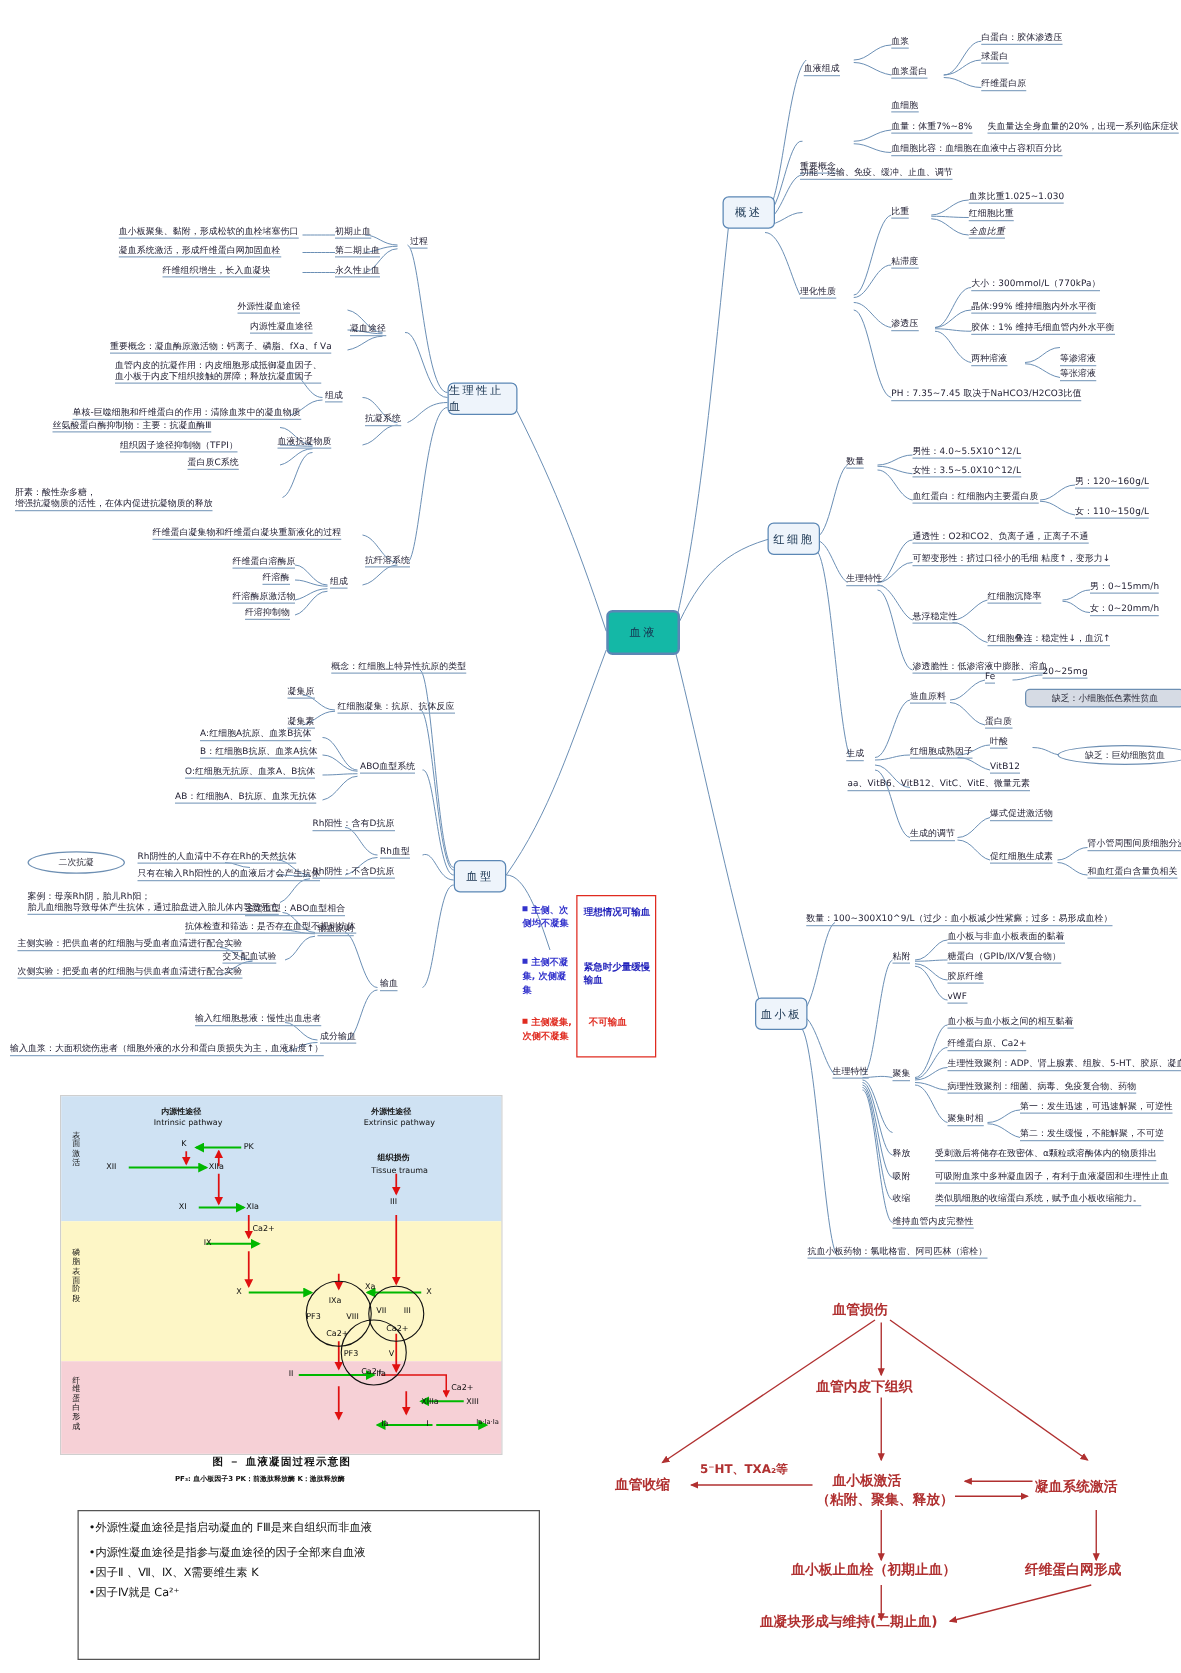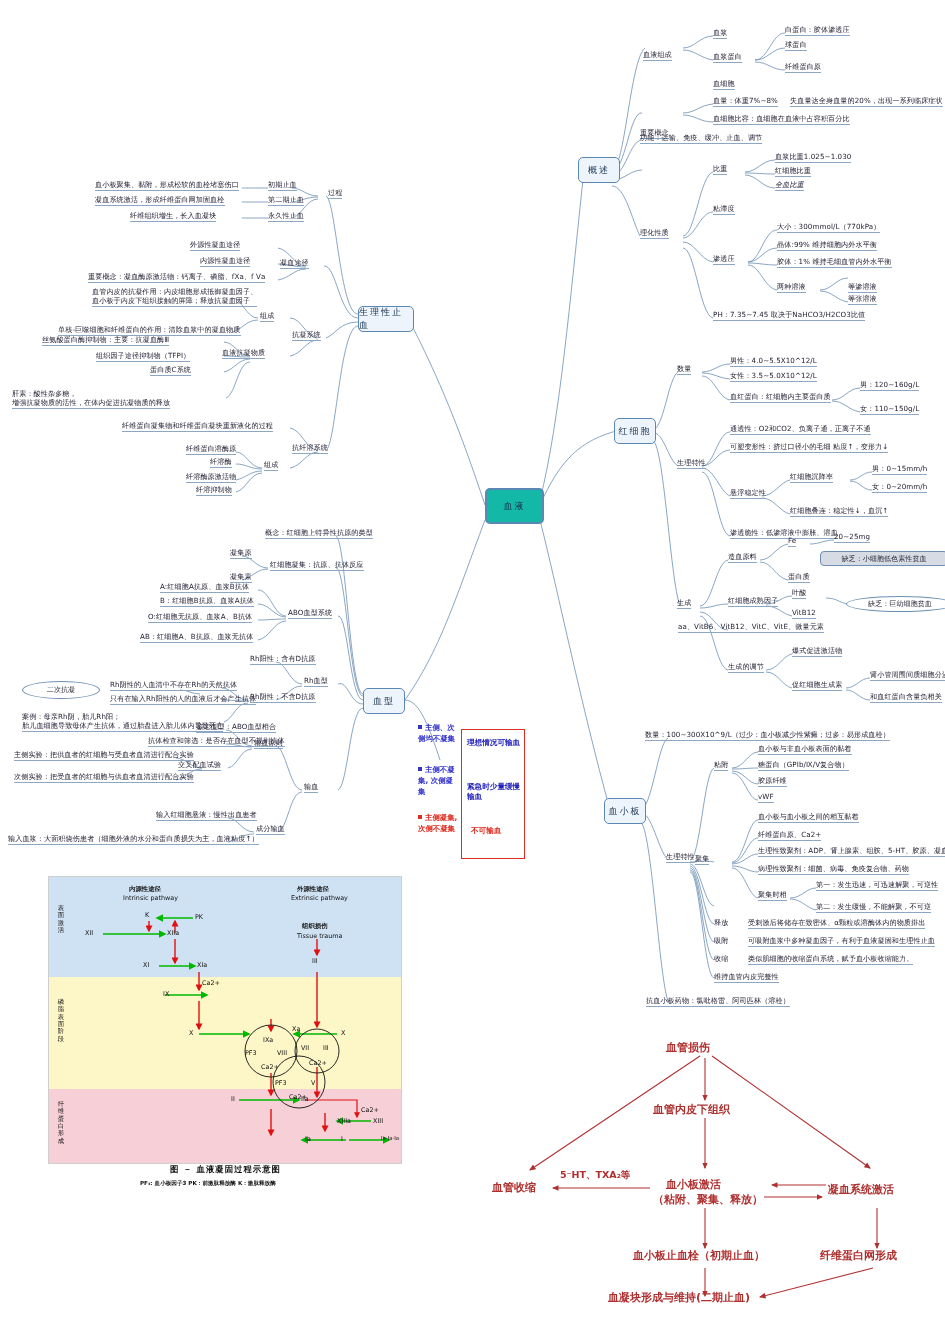--- a/index.html
+++ b/index.html
@@ -226,21 +226,21 @@
   <div class="node ul" style="left:870px;top:693px;">和血红蛋白含量负相关</div>
 
   <div class="node ul" style="left:645px;top:731px;">数量：100~300X10^9/L（过少：血小板减少性紫癜；过多：易形成血栓）</div>
   <div class="node ul" style="left:666px;top:853px;">生理特性</div>
   <div class="node ul" style="left:714px;top:761px;">粘附</div>
   <div class="node ul" style="left:758px;top:745px;">血小板与非血小板表面的黏着</div>
   <div class="node ul" style="left:758px;top:761px;">糖蛋白（GPⅠb/Ⅸ/Ⅴ复合物）</div>
   <div class="node ul" style="left:758px;top:777px;">胶原纤维</div>
   <div class="node ul" style="left:758px;top:793px;">vWF</div>
 
-  <div class="node ul" style="left:695px;top:855px;">聚集</div>
+  <div class="node ul" style="left:714px;top:855px;">聚集</div>
   <div class="node ul" style="left:758px;top:813px;">血小板与血小板之间的相互黏着</div>
   <div class="node ul" style="left:758px;top:831px;">纤维蛋白原、Ca2+</div>
   <div class="node ul" style="left:758px;top:847px;">生理性致聚剂：ADP、肾上腺素、组胺、5-HT、胶原、凝血酶</div>
   <div class="node ul" style="left:758px;top:865px;">病理性致聚剂：细菌、病毒、免疫复合物、药物</div>
   <div class="node ul" style="left:758px;top:891px;">聚集时相</div>
   <div class="node ul" style="left:816px;top:881px;">第一：发生迅速，可迅速解聚，可逆性</div>
   <div class="node ul" style="left:816px;top:903px;">第二：发生缓慢，不能解聚，不可逆</div>
 
   <div class="node" style="left:714px;top:919px;">释放</div>
   <div class="node ul" style="left:748px;top:919px;">受刺激后将储存在致密体、α颗粒或溶酶体内的物质排出</div>
@@ -390,21 +390,21 @@
   <div class="node ul" style="left:8px;top:835px;">输入血浆：大面积烧伤患者（细胞外液的水分和蛋白质损失为主，血液粘度↑）</div>
 
   <div class="legend" style="left:418px;top:722px;color:#3333cc;white-space:pre-line;"><span class="sq" style="background:#3333cc;"></span><span>主侧、次
 侧均不凝集</span></div>
   <div class="legend" style="left:418px;top:764px;color:#3333cc;white-space:pre-line;"><span class="sq" style="background:#3333cc;"></span><span>主侧不凝
 集, 次侧凝
 集</span></div>
   <div class="legend" style="left:418px;top:812px;color:#e02b20;white-space:pre-line;"><span class="sq" style="background:#e02b20;"></span><span>主侧凝集,
 次侧不凝集</span></div>
 
-  <div class="redbox" style="left:461px;top:716px;width:62px;height:128px;margin-top:13px;">
+  <div class="redbox" style="left:461px;top:716px;width:62px;height:128px;">
     <div style="left:5px;top:8px;width:54px;color:#2222bb;">理想情况可输血</div>
     <div style="left:5px;top:52px;width:54px;color:#2222bb;">紧急时少量缓慢输血</div>
     <div style="left:9px;top:96px;width:50px;color:#e02b20;">不可输血</div>
   </div>
 
   <div class="coag" style="left:48px;top:876px;width:352px;height:286px;">
     <div class="band" style="top:0;height:100px;background:#cfe2f3;"></div>
     <div class="band" style="top:100px;height:112px;background:#fdf6c6;"></div>
     <div class="band" style="top:212px;height:74px;background:#f6d0d6;"></div>
 
@@ -492,20 +492,26 @@
     <div class="lbl" style="left:324px;top:240px;">XIII</div>
     <div class="lbl" style="left:288px;top:240px;">XIIIa</div>
     <div class="lbl" style="left:292px;top:258px;">I</div>
     <div class="lbl" style="left:256px;top:258px;">Ia</div>
     <div class="lbl" style="left:332px;top:258px;font-size:5.4px;">Ia·Ia·Ia</div>
   </div>
 
   <div class="figcap" style="left:170px;top:1164px;">图 －  血液凝固过程示意图</div>
   <div class="figsub" style="left:140px;top:1180px;">PF₃: 血小板因子3   PK：前激肽释放酶  K：激肽释放酶</div>
 
+  <div class="notebox" style="left:62px;top:1208px;width:352px;height:98px;padding:10px 8px;">
+    <p style="margin-bottom:11px;">•外源性凝血途径是指启动凝血的 FⅢ是来自组织而非血液</p>
+    <p style="margin-bottom:7px;">•内源性凝血途径是指参与凝血途径的因子全部来自血液</p>
+    <p style="margin-bottom:7px;">•因子Ⅱ 、Ⅶ、Ⅸ、Ⅹ需要维生素 K</p>
+    <p>•因子Ⅳ就是 Ca²⁺</p>
+  </div>
 
   <svg class="links" viewBox="0 0 945 1338" style="left:0;top:0;">
     <defs>
       <marker id="redA" markerWidth="6" markerHeight="6" refX="5" refY="3" orient="auto">
         <path d="M0,0.4 L6,3 L0,5.6 z" fill="#b03030"></path>
         </marker>
     </defs>
     <g stroke="#b03030" stroke-width="1.1" fill="none" marker-end="url(#redA)">
       <line x1="705" y1="1058" x2="705" y2="1100"></line>
       <line x1="700" y1="1056" x2="530" y2="1170"></line>

